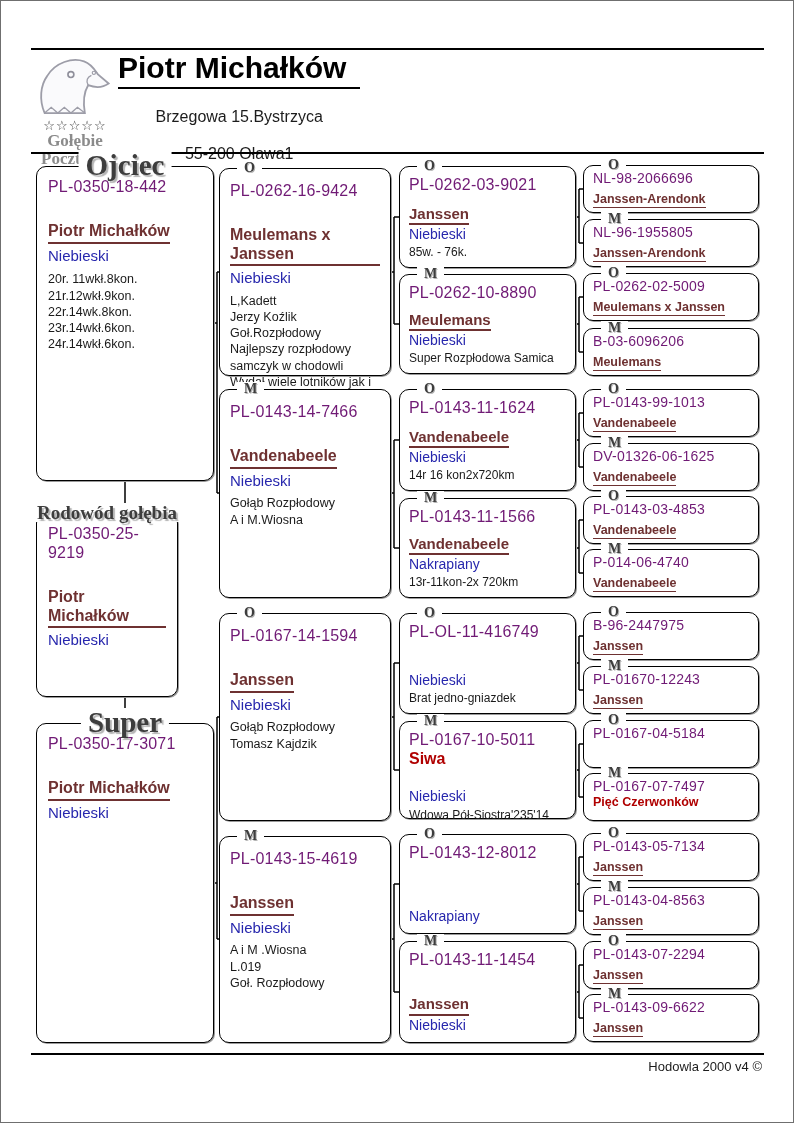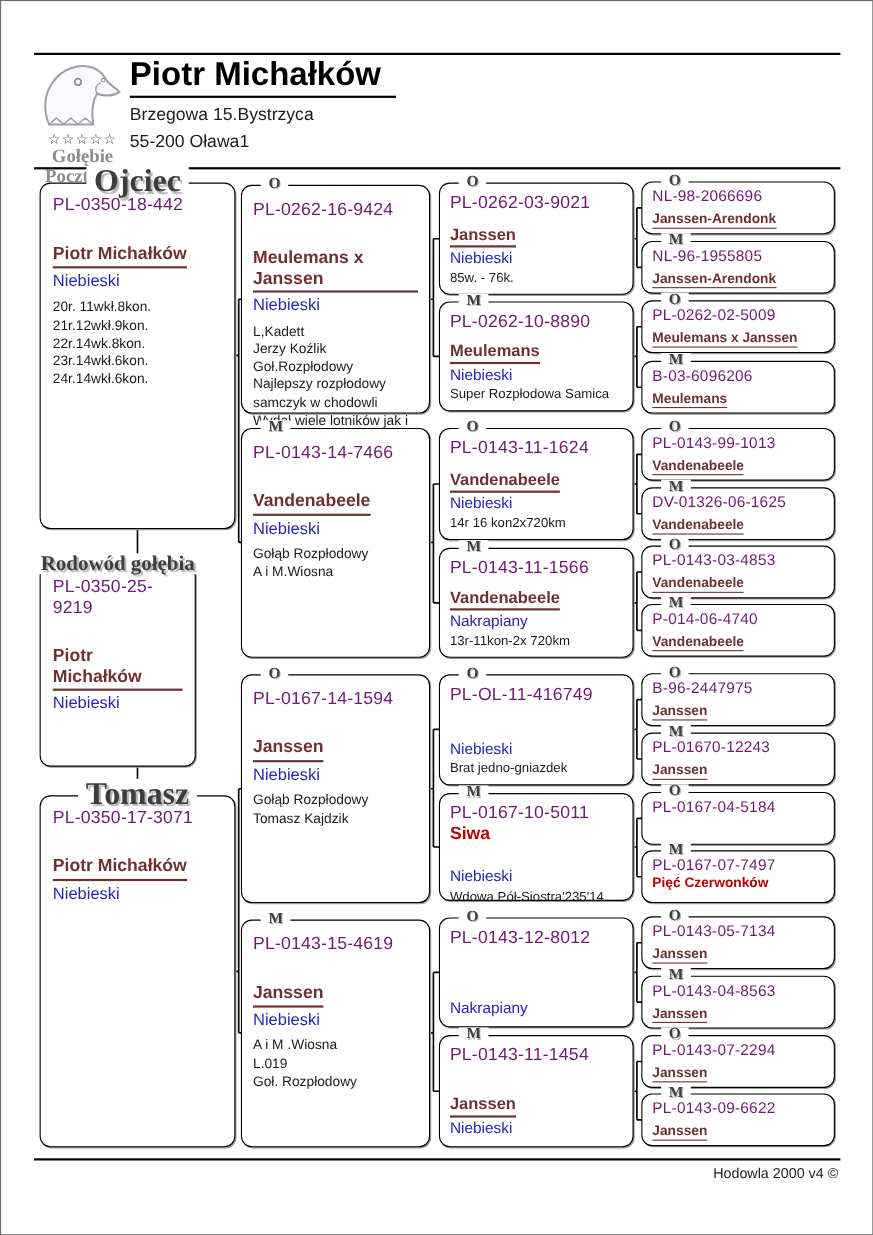--- a/index.html
+++ b/index.html
@@ -14,21 +14,21 @@
   .rule-bottom{top:1052px;height:1.6px;}
 
   
   .logo{position:absolute;left:34px;top:53px;width:80px;text-align:center;}
   .logo .stars{font-size:13px;color:#3c3c3c;letter-spacing:1px;line-height:1;margin-top:-3px;}
   .logo .logo-word{font-family:"Liberation Serif",serif;font-weight:bold;font-size:17px;
     color:#8b8b8b;line-height:1.05;}
   .owner{position:absolute;left:117px;top:50px;}
   .owner-name{display:inline-block;font-size:30px;font-weight:bold;color:#000;
     border-bottom:2.5px solid #000;padding:0 14px 3px 0;line-height:1.1;}
-  .owner-addr{font-size:16px;color:#1c1c1c;line-height:1.2;margin-top:6px;}
+  .owner-addr{font-size:16px;color:#1c1c1c;line-height:1.2;margin-top:18px;text-align:center;}
 
   
   .connectors{position:absolute;left:0;top:0;z-index:1;}
 
   
   .pbox{position:absolute;background:#fff;border:1.6px solid #000;border-radius:10px;
     box-sizing:border-box;z-index:2;box-shadow:1px 1px 0 #9a9a9a;}
   .tag{position:absolute;background:#fff;padding:0 7px;
     font-family:"Liberation Serif",serif;font-weight:bold;color:#3d3d3d;
     text-shadow:2px 2px 1px #b4b4b4;line-height:1;white-space:nowrap;}
@@ -126,21 +126,21 @@
   </div>
 
   <div class="pbox g1" style="left:35px;top:512px;width:142px;height:184px">
     <div class="tag tag-l">Rodowód gołębia</div>
     <div class="ring">PL-0350-25-9219</div>
     <div class="breeder"><span>Piotr Michałków</span></div>
     <div class="colorline">Niebieski</div>
   </div>
 
   <div class="pbox g1" style="left:35px;top:722px;width:178px;height:320px">
-    <div class="tag tag-xl">Tomasz</div>
+    <div class="tag tag-xl">Super</div>
     <div class="ring">PL-0350-17-3071</div>
     <div class="breeder"><span>Piotr Michałków</span></div>
     <div class="colorline">Niebieski</div>
   </div>
 
   <div class="pbox g2" style="left:218px;top:167px;width:172px;height:208px">
     <div class="tag tag-s">O</div>
     <div class="ring">PL-0262-16-9424</div>
     <div class="breeder"><span>Meulemans x Janssen</span></div>
     <div class="colorline">Niebieski</div>

